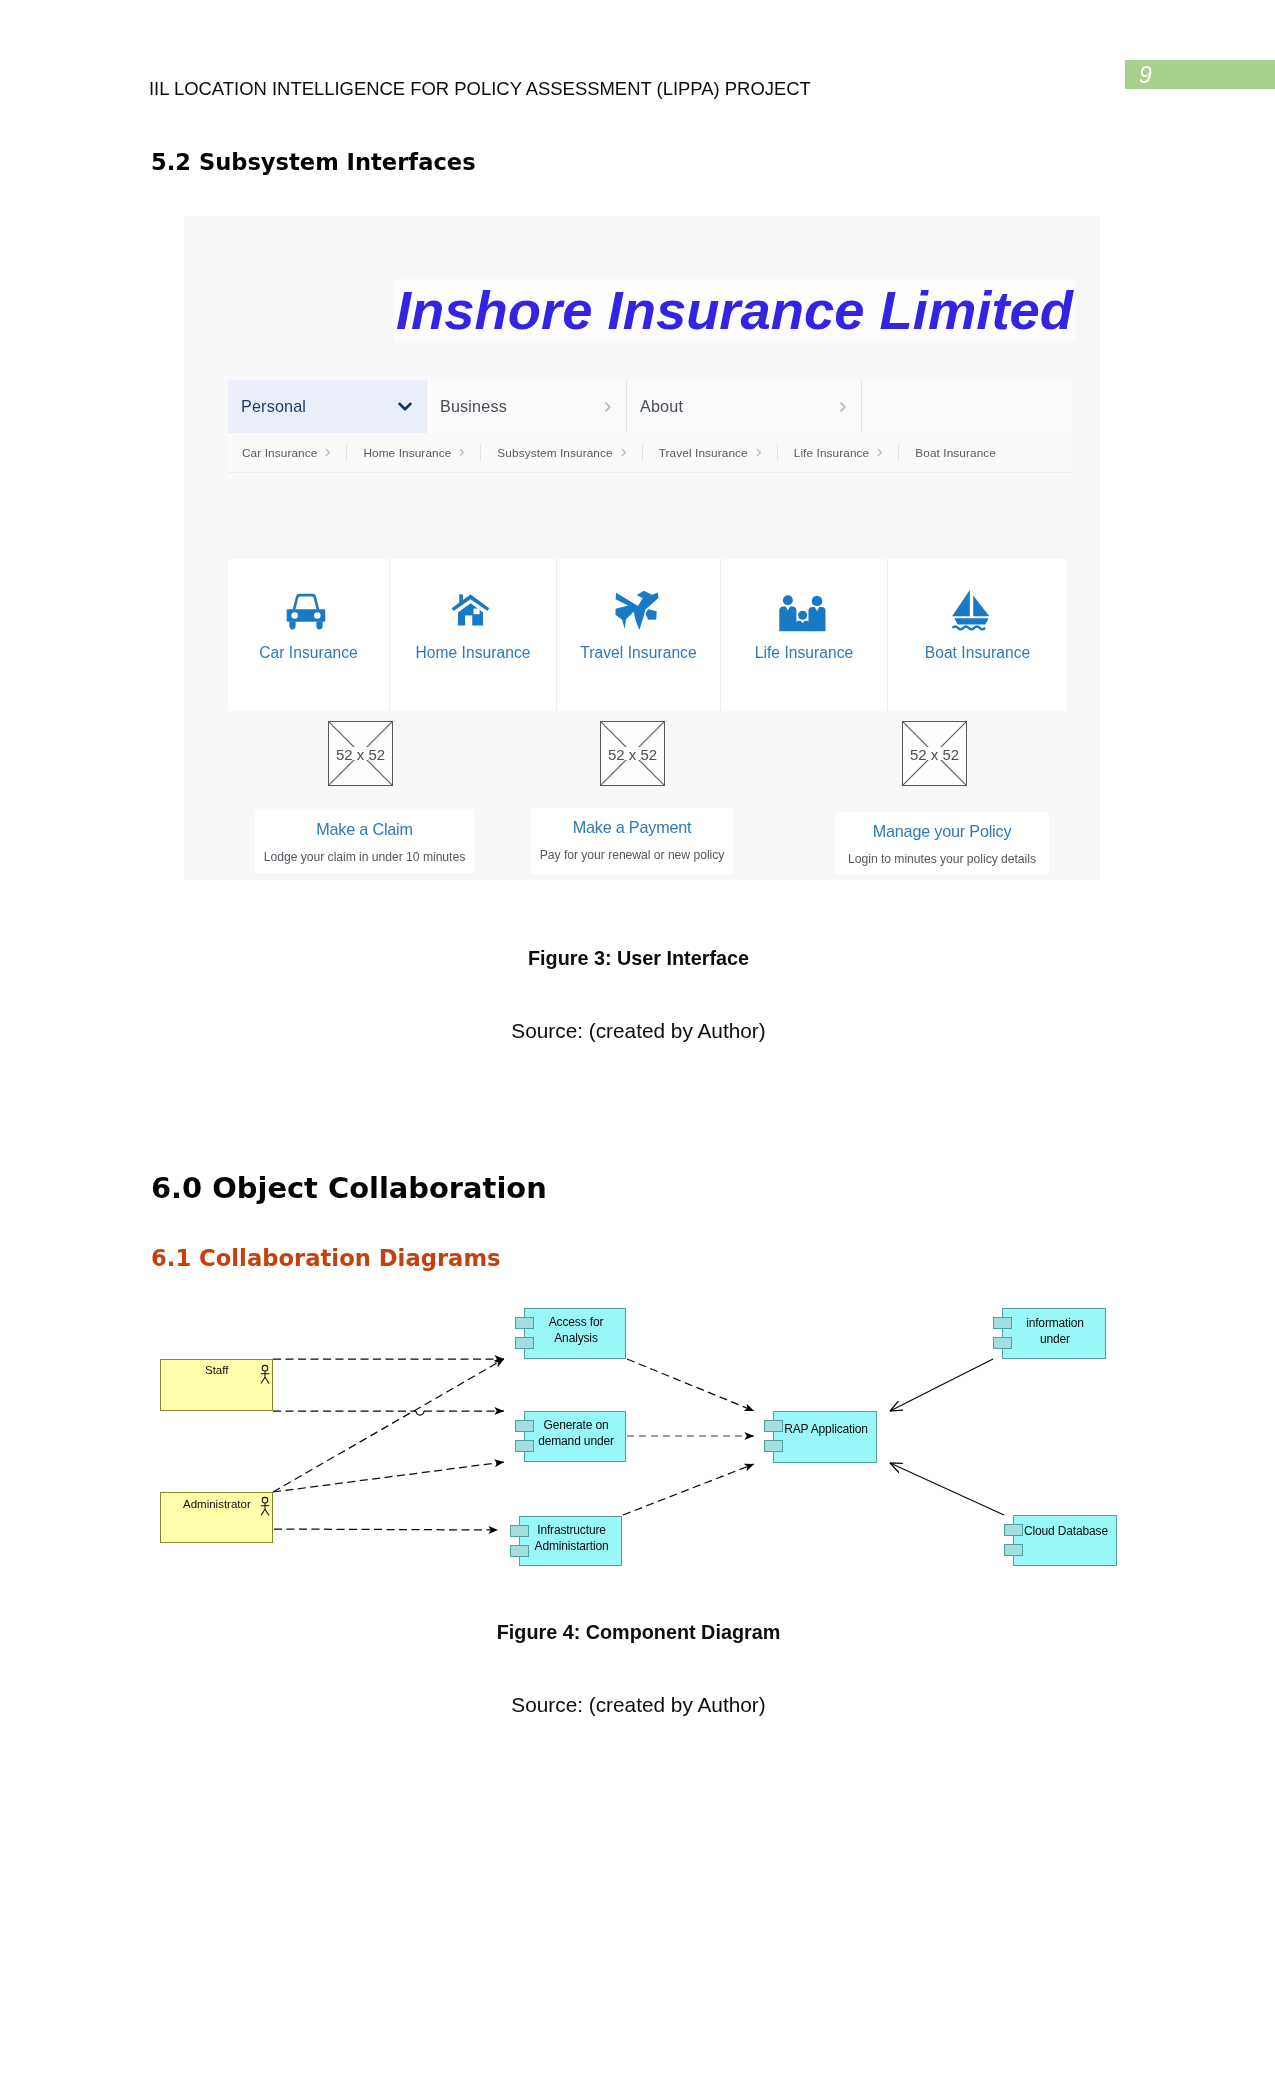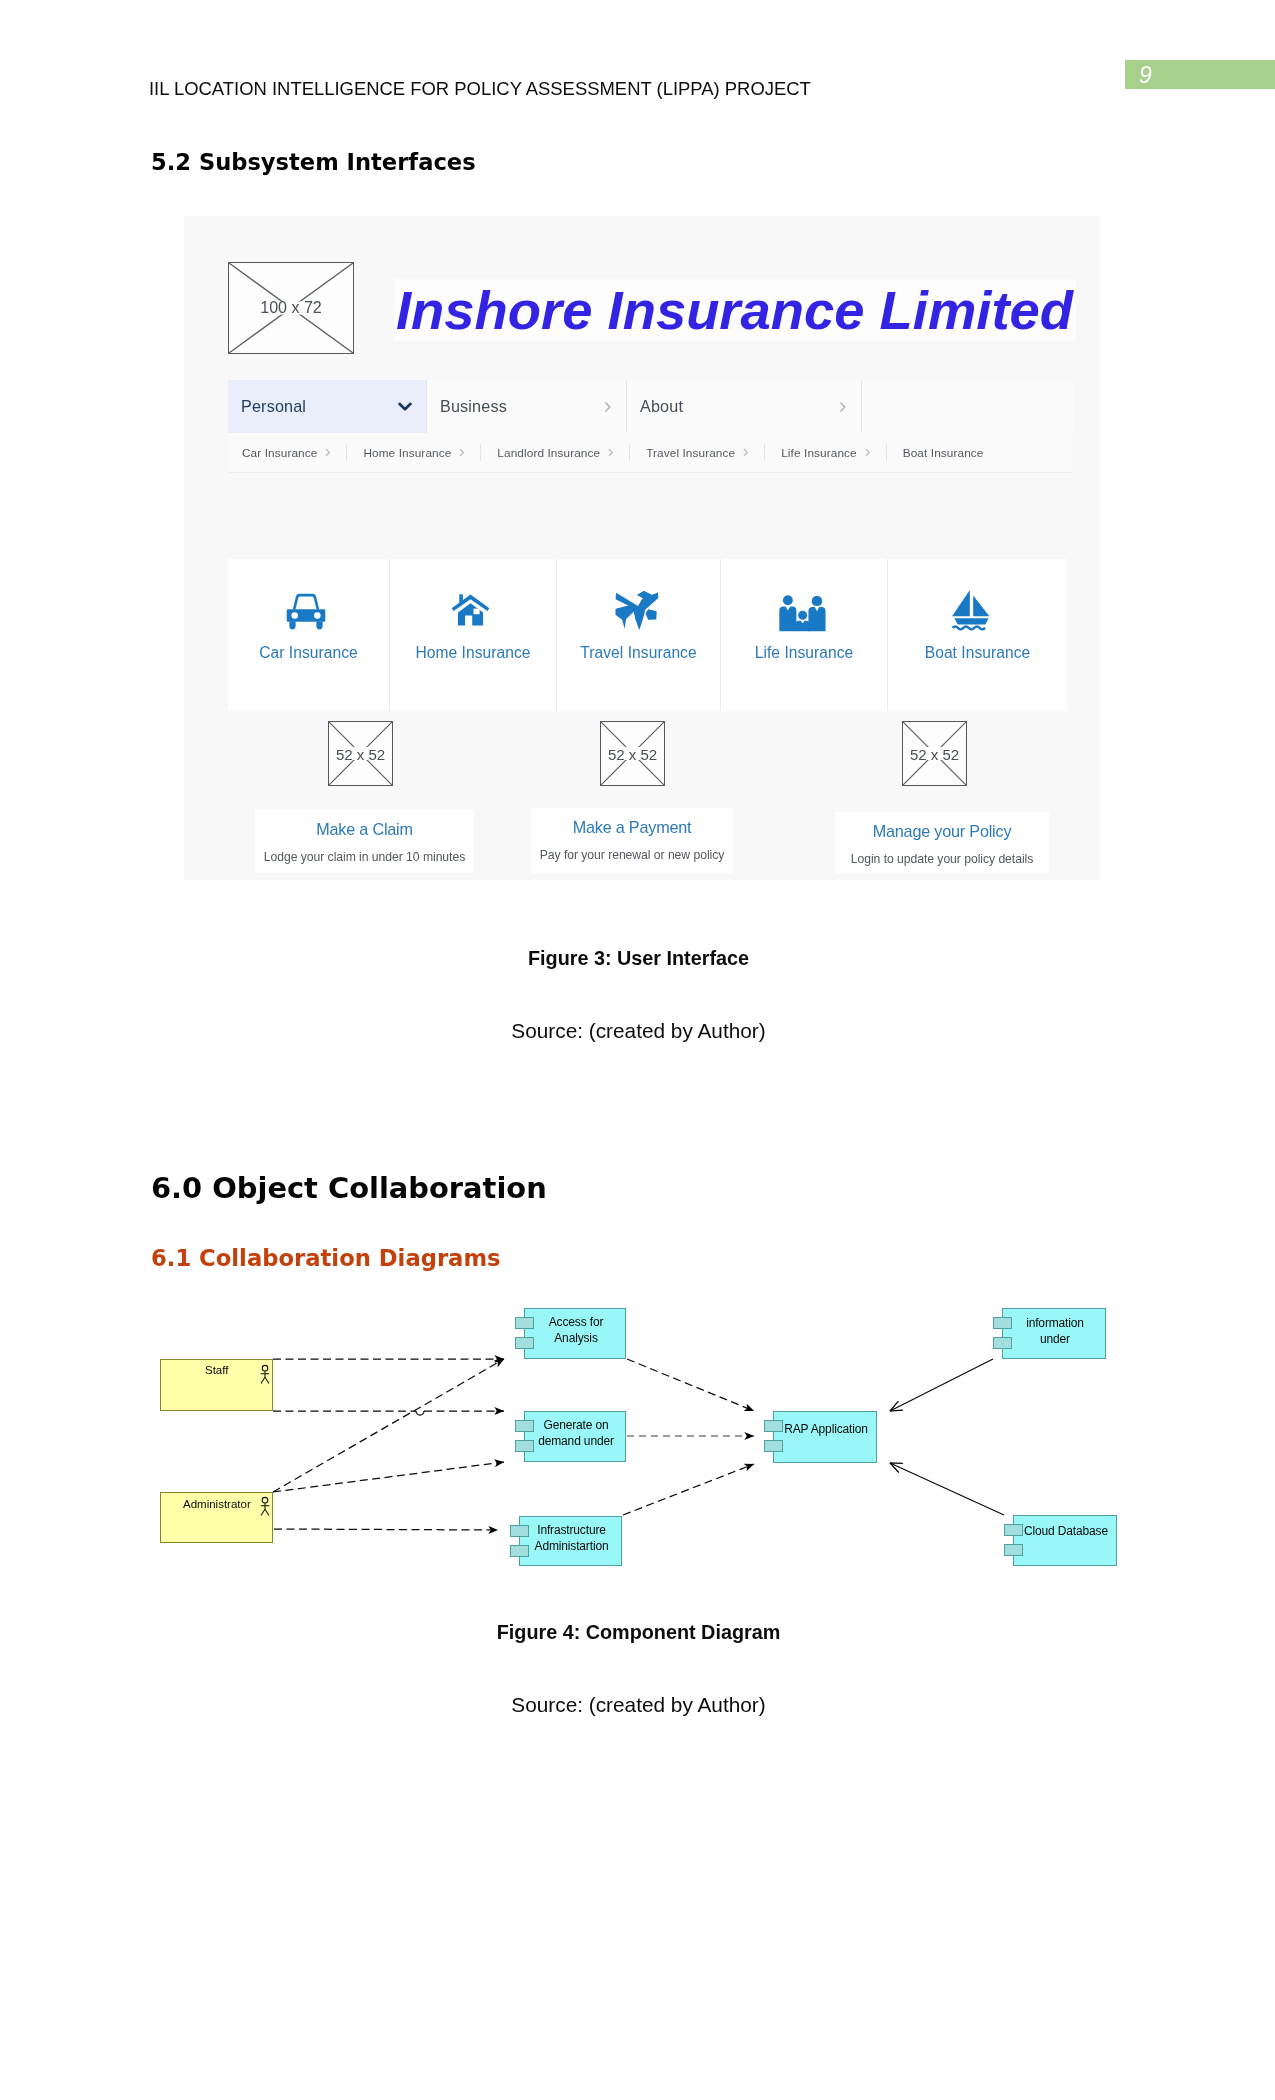--- a/index.html
+++ b/index.html
@@ -131,27 +131,20 @@
 
   <div id="pagenum-box" data-name="page-number-band"></div>
   <div id="pagenum" data-name="page-number">9</div>
   <div id="doc-header" data-name="running-header">IIL LOCATION INTELLIGENCE FOR POLICY ASSESSMENT (LIPPA) PROJECT</div>
 
   <div class="h-52" data-name="heading-5-2">5.2 Subsystem Interfaces</div>
 
   <div id="mock" data-name="figure3-mock-website">
     <div id="mock-inner">
 
-      <div class="ph-box" id="logo-ph" data-name="logo-placeholder">
-        <svg width="100%" height="100%" viewBox="0 0 126 92" preserveAspectRatio="none" style="position:absolute;left:0;top:0;">
-          <line x1="0" y1="0" x2="126" y2="92" stroke="#5a5f66" stroke-width="1.3"></line>
-          <line x1="126" y1="0" x2="0" y2="92" stroke="#5a5f66" stroke-width="1.3"></line>
-        </svg>
-        <div class="ph-label" data-name="logo-placeholder-label">100 x 72</div>
-      </div>
 
       <div id="brand-wrap" data-name="brand-banner"></div>
       <div id="brand" data-name="brand-title">Inshore Insurance Limited</div>
 
       <div id="navbar" data-name="main-nav">
         <div class="nav-cell active" data-name="nav-item-personal">
           <span class="nav-label" data-name="nav-label">Personal</span>
           <span class="chev" data-name="chevron-down-icon">
               <svg width="14" height="9" viewBox="0 0 14 9">
                 <path d="M1.5 1.8 L7 7.2 L12.5 1.8" fill="none" stroke="currentColor" stroke-width="2.6" stroke-linecap="round" stroke-linejoin="round"></path>
@@ -189,21 +182,21 @@
         <div class="sub-item" data-name="subnav-item-home">
             <span data-name="subnav-label">Home Insurance</span>
             <span class="sub-chev" data-name="chevron-right-icon">
               <svg width="6" height="9" viewBox="0 0 6 9">
                 <path d="M1.4 1.4 L4.4 4.5 L1.4 7.6" fill="none" stroke="currentColor" stroke-width="1.4" stroke-linecap="round" stroke-linejoin="round"></path>
               </svg>
             </span>
           </div>
         <div class="sub-sep" data-name="divider"></div>
         <div class="sub-item" data-name="subnav-item-landlord">
-            <span data-name="subnav-label">Landlord Insurance</span>
+            <span data-name="subnav-label">Subsystem Insurance</span>
             <span class="sub-chev" data-name="chevron-right-icon">
               <svg width="6" height="9" viewBox="0 0 6 9">
                 <path d="M1.4 1.4 L4.4 4.5 L1.4 7.6" fill="none" stroke="currentColor" stroke-width="1.4" stroke-linecap="round" stroke-linejoin="round"></path>
               </svg>
             </span>
           </div>
         <div class="sub-sep" data-name="divider"></div>
         <div class="sub-item" data-name="subnav-item-travel">
             <span data-name="subnav-label">Travel Insurance</span>
             <span class="sub-chev" data-name="chevron-right-icon">
@@ -325,21 +318,21 @@
       <div class="card" id="card1" data-name="action-card-claim">
         <div class="card-title" data-name="card-title">Make a Claim</div>
         <div class="card-sub" data-name="card-subtitle">Lodge your claim in under 10 minutes</div>
       </div>
       <div class="card" id="card2" data-name="action-card-payment">
         <div class="card-title" data-name="card-title">Make a Payment</div>
         <div class="card-sub" data-name="card-subtitle">Pay for your renewal or new policy</div>
       </div>
       <div class="card" id="card3" data-name="action-card-policy">
         <div class="card-title" data-name="card-title">Manage your Policy</div>
-        <div class="card-sub" data-name="card-subtitle">Login to update your policy details</div>
+        <div class="card-sub" data-name="card-subtitle">Login to minutes your policy details</div>
       </div>
 
     </div>
   </div>
 
   <div class="fig-cap" id="fig3-cap" data-name="figure3-caption">Figure 3: User Interface</div>
   <div class="fig-src" id="fig3-src" data-name="figure3-source">Source: (created by Author)</div>
 
   <div class="h-60" data-name="heading-6-0">6.0 Object Collaboration</div>
   <div class="h-61" data-name="heading-6-1">6.1 Collaboration Diagrams</div>

